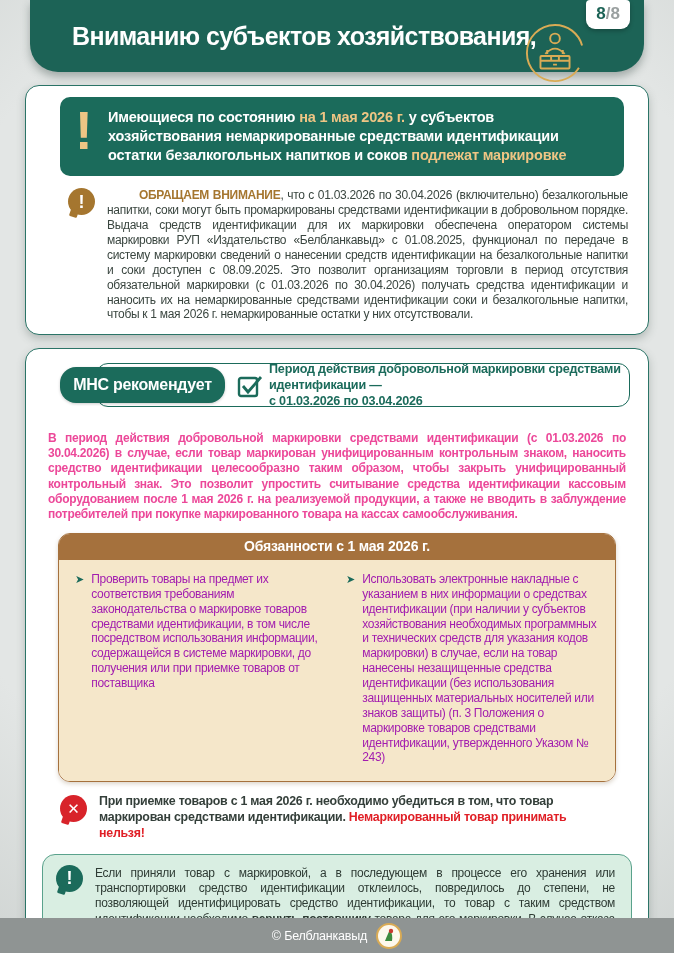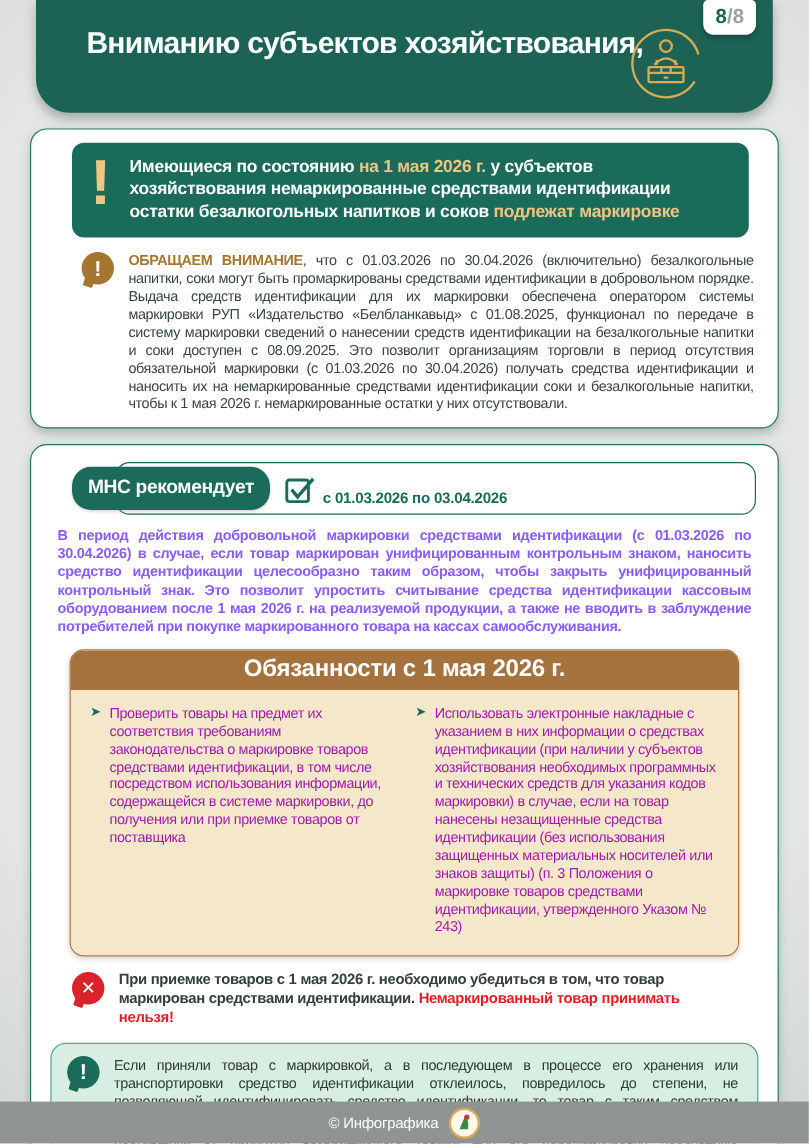--- a/index.html
+++ b/index.html
@@ -2,21 +2,21 @@
 <html><head>
 <meta charset="utf-8">
 <style>
   html,body{margin:0;padding:0;}
   body{
     width:674px;height:953px;position:relative;overflow:hidden;
     font-family:"Liberation Sans","DejaVu Sans",sans-serif;
     background:radial-gradient(ellipse 115% 85% at 50% 42%, #e3e6e5 55%, #cdd2d0 85%, #b2b7b5 100%);
   }
   .header{
-    margin:0 30px;height:94px;background:#1c6356;border-radius:0 0 28px 28px;
+    margin:0 30px;height:72px;background:#1c6356;border-radius:0 0 28px 28px;
     position:relative;box-shadow:0 5px 9px rgba(40,60,55,.35);
   }
   .badge{
     position:absolute;top:0;right:14px;background:#ffffff;border-radius:4px 4px 9px 9px;
     padding:5px 10px 7px;font-size:17px;font-weight:bold;line-height:1;
     box-shadow:0 2px 4px rgba(0,0,0,.25);
   }
   .badge .cur{color:#1c6356;}
   .badge .tot{color:#9aa0a0;}
   .header-title{
@@ -53,42 +53,42 @@
   .bubble::after{
     content:"";position:absolute;left:2px;bottom:-2px;width:8px;height:8px;
     background:inherit;border-radius:1px;transform:rotate(18deg);
   }
   .bubble-brown{background:#a5762f;}
   .bubble-red{background:#d8232a;margin-top:1px;}
   .bubble-teal{background:#1b6b5b;}
   .attention-text{
     font-size:12px;line-height:1.24;letter-spacing:-0.3px;color:#39453f;text-align:justify;
   }
-  .attention-text .lbl{color:#a5762f;font-weight:bold;}
+  .attention-text .lbl{color:#a5762f;font-weight:bold;margin-left:32px;}
 
   .rec-row{position:relative;height:44px;margin:0 18px 0 0;}
   .rec-outline{
     position:absolute;left:70px;right:0;top:0;bottom:0;border:1.5px solid #1b6b5b;border-radius:12px;
     display:flex;align-items:center;gap:10px;padding-left:140px;box-sizing:border-box;
   }
   .rec-pill{
     position:absolute;left:34px;top:4px;bottom:4px;width:165px;background:#1b6b5b;border-radius:16px;
     display:flex;align-items:center;justify-content:center;color:#ffffff;font-weight:bold;font-size:16px;
     letter-spacing:-0.3px;z-index:2;box-shadow:0 1px 3px rgba(0,0,0,.2);
   }
   .checkbox{flex:0 0 auto;width:22px;height:22px;position:relative;}
   .rec-topic{color:#1b6b5b;font-weight:bold;font-size:12.6px;line-height:1.3;letter-spacing:-0.2px;}
   .rec-par{
-    margin:10px 22px 0;font-weight:bold;font-size:12px;line-height:1.26;letter-spacing:-0.25px;
-    color:#8b5cf6;text-align:justify;
+    margin:24px 22px 0;font-weight:bold;font-size:12px;line-height:1.26;letter-spacing:-0.25px;
+    color:#ec4899;text-align:justify;
   }
 
   .oblig{margin:11px 32px 0;border:1.5px solid #a5713d;border-radius:12px;overflow:hidden;
     box-shadow:0 2px 4px rgba(120,90,50,.25);}
-  .oblig-title{background:#a5713d;color:#ffffff;font-weight:bold;font-size:20px;text-align:center;
+  .oblig-title{background:#a5713d;color:#ffffff;font-weight:bold;font-size:14px;text-align:center;
     padding:4px 6px 6px;letter-spacing:-0.2px;}
   .oblig-body{background:#f5e7ca;display:flex;gap:16px;padding:12px 14px 16px 16px;}
   .oblig-col{flex:1 1 0;display:flex;gap:7px;}
   .arrow{flex:0 0 auto;color:#1b6b5b;font-size:11px;line-height:1.45;}
   .oblig-text{font-size:12px;line-height:1.24;letter-spacing:-0.3px;color:#a21caf;}
 
   .warning{display:flex;gap:12px;margin:12px 36px 0 34px;align-items:flex-start;}
   .warning-text{font-size:12.4px;font-weight:bold;line-height:1.28;letter-spacing:-0.25px;color:#343f3a;}
   .warning-text .red{color:#e01f26;}
   .xmark{font-size:15px;}
@@ -148,21 +148,21 @@
   <div class="rec-row">
     <div class="rec-pill">МНС рекомендует</div>
     <div class="rec-outline">
       <span class="checkbox">
         <svg viewBox="0 0 26 24" width="26" height="24" fill="none" stroke="#1b6b5b" stroke-width="2.4">
           <rect x="2" y="4" width="18" height="18" rx="2"></rect>
           <path d="M6 12 l5 6 L24 3" stroke-width="2.8"></path>
         </svg>
       </span>
       <span class="rec-topic">
-        <br>
+        <span>Период действия добровольной маркировки средствами идентификации —</span><br>
         <span>с 01.03.2026 по 03.04.2026</span>
       </span>
     </div>
   </div>
 
   <div class="rec-par">В период действия добровольной маркировки средствами идентификации (с 01.03.2026 по 30.04.2026) в случае, если товар маркирован унифицированным контрольным знаком, наносить средство идентификации целесообразно таким образом, чтобы закрыть унифицированный контрольный знак. Это позволит упростить считывание средства идентификации кассовым оборудованием после 1 мая 2026 г. на реализуемой продукции, а также не вводить в заблуждение потребителей при покупке маркированного товара на кассах самообслуживания.</div>
 
   <div class="oblig">
     <div class="oblig-title">Обязанности с 1 мая 2026 г.</div>
     <div class="oblig-body">
@@ -186,21 +186,21 @@
 
   <div class="note">
     <div class="bubble bubble-teal">!</div>
     <div class="note-text">
       <span>Если приняли товар с маркировкой, а в последующем в процессе его хранения или транспортировки средство идентификации отклеилось, повредилось до степени, не позволяющей идентифицировать средство идентификации, то товар с таким средством идентификации необходимо </span><span class="b">вернуть поставщику</span><span> товара для его маркировки. В случае отказа поставщика от принятия возвращаемого товара для его перемаркировки необходимо обращаться в МНС для получения разрешения на самостоятельную маркировку товаров (письмо МНС от 17.12.2021 № 8-2-10/02760 «О перемаркировке товаров», размещенное на официальном сайте МНС по адресу: </span>
     </div>
   </div>
 </div>
 
 <div class="footer">
-  <span class="copy">© Инфографика</span>
+  <span class="copy">© Белбланкавыд</span>
   <span class="emblem">
     <svg viewBox="0 0 26 26" width="26" height="26">
       <circle cx="13" cy="13" r="12" fill="#fdf8ec" stroke="#d9ab55" stroke-width="2"></circle>
       <path d="M9 18 q4 -10 5 -11 q3 4 2 11 z" fill="#3d8a3f"></path>
       <circle cx="15" cy="8" r="2.2" fill="#c8392f"></circle>
     </svg>
   </span>
 </div>
 
 </body></html>

